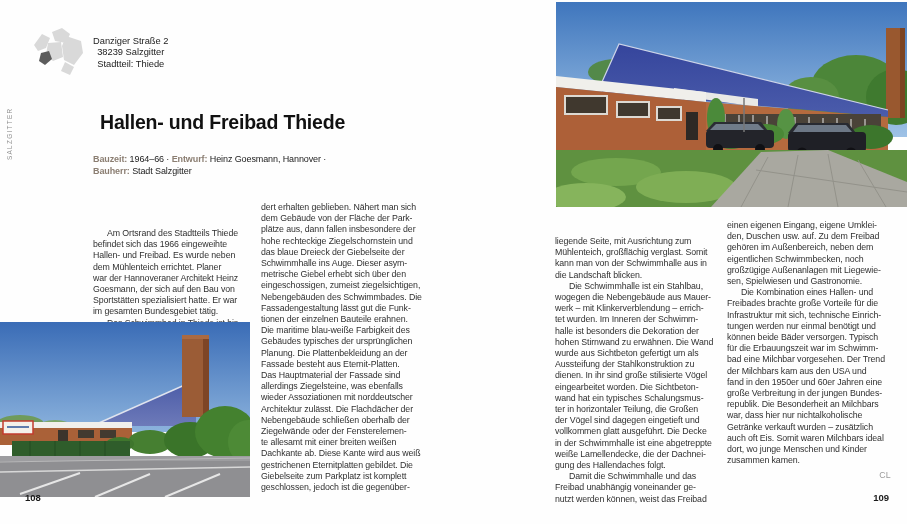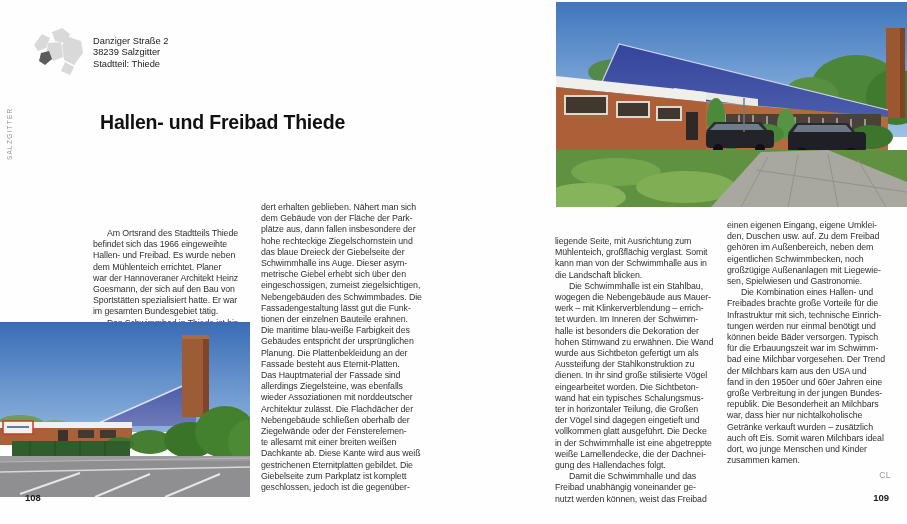--- a/index.html
+++ b/index.html
@@ -9,21 +9,21 @@
     font-family:"Liberation Sans","DejaVu Sans",sans-serif;
   }
   .abs{position:absolute;}
   
   .edge-label{
     left:6px;top:98px;width:14px;height:62px;
     writing-mode:vertical-rl;transform:rotate(180deg);
     font-size:6.4px;letter-spacing:1.3px;color:#8f8f8f;
   }
   
-  .address{left:93px;top:36px;font-size:9.3px;line-height:11.3px;color:#222;}
+  .address{left:93px;top:36px;font-size:9.3px;line-height:11.3px;color:#222;text-align:center;}
   
   .title{left:92px;top:103px;font-size:19.5px;font-weight:700;color:#111;letter-spacing:-0.2px;}
   
   .meta{left:93px;top:154px;font-size:9px;line-height:11.8px;color:#222;letter-spacing:-0.1px;}
   .mlabel{font-weight:700;color:#8b7e72;}
   .mvalue{color:#222;}
   
   .col{font-size:8.8px;line-height:11.2px;color:#303030;letter-spacing:-0.1px;}
   .bline{white-space:nowrap;}
   .bline.ind{text-indent:14px;}
@@ -60,20 +60,22 @@
 
 <div class="abs address">
   <div>Danziger Straße 2</div>
   <div>38239 Salzgitter</div>
   <div>Stadtteil: Thiede</div>
 </div>
 
 <h1 class="abs title" style="margin:8px;">Hallen- und Freibad Thiede</h1>
 
 <div class="abs meta">
+  <div><span class="mlabel">Bauzeit:</span> <span class="mvalue">1964–66 ·</span> <span class="mlabel">Entwurf:</span> <span class="mvalue">Heinz Goesmann, Hannover ·</span> </div>
+  <div><span class="mlabel">Bauherr:</span> <span class="mvalue">Stadt Salzgitter</span> </div>
 </div>
 
 <div class="abs col col-l1">
     <div class="bline ind">Am Ortsrand des Stadtteils Thiede</div>
     <div class="bline">befindet sich das 1966 eingeweihte</div>
     <div class="bline">Hallen- und Freibad. Es wurde neben</div>
     <div class="bline">dem Mühlenteich errichtet. Planer</div>
     <div class="bline">war der Hannoveraner Architekt Heinz</div>
     <div class="bline">Goesmann, der sich auf den Bau von</div>
     <div class="bline">Sportstätten spezialisiert hatte. Er war</div>
@@ -87,21 +89,21 @@
     <div class="bline">plätze aus, dann fallen insbesondere der</div>
     <div class="bline">hohe rechteckige Ziegelschornstein und</div>
     <div class="bline">das blaue Dreieck der Giebelseite der</div>
     <div class="bline">Schwimmhalle ins Auge. Dieser asym-</div>
     <div class="bline">metrische Giebel erhebt sich über den</div>
     <div class="bline">eingeschossigen, zumeist ziegelsichtigen,</div>
     <div class="bline">Nebengebäuden des Schwimmbades. Die</div>
     <div class="bline">Fassadengestaltung lässt gut die Funk-</div>
     <div class="bline">tionen der einzelnen Bauteile erahnen.</div>
     <div class="bline">Die maritime blau-weiße Farbigkeit des</div>
-    <div class="bline">Gebäudes entspricht der ursprünglichen</div>
+    <div class="bline">Gebäudes typisches der ursprünglichen</div>
     <div class="bline">Planung. Die Plattenbekleidung an der</div>
     <div class="bline">Fassade besteht aus Eternit-Platten.</div>
     <div class="bline">Das Hauptmaterial der Fassade sind</div>
     <div class="bline">allerdings Ziegelsteine, was ebenfalls</div>
     <div class="bline">wieder Assoziationen mit norddeutscher</div>
     <div class="bline">Architektur zulässt. Die Flachdächer der</div>
     <div class="bline">Nebengebäude schließen oberhalb der</div>
     <div class="bline">Ziegelwände oder der Fensterelemen-</div>
     <div class="bline">te allesamt mit einer breiten weißen</div>
     <div class="bline">Dachkante ab. Diese Kante wird aus weiß</div>

